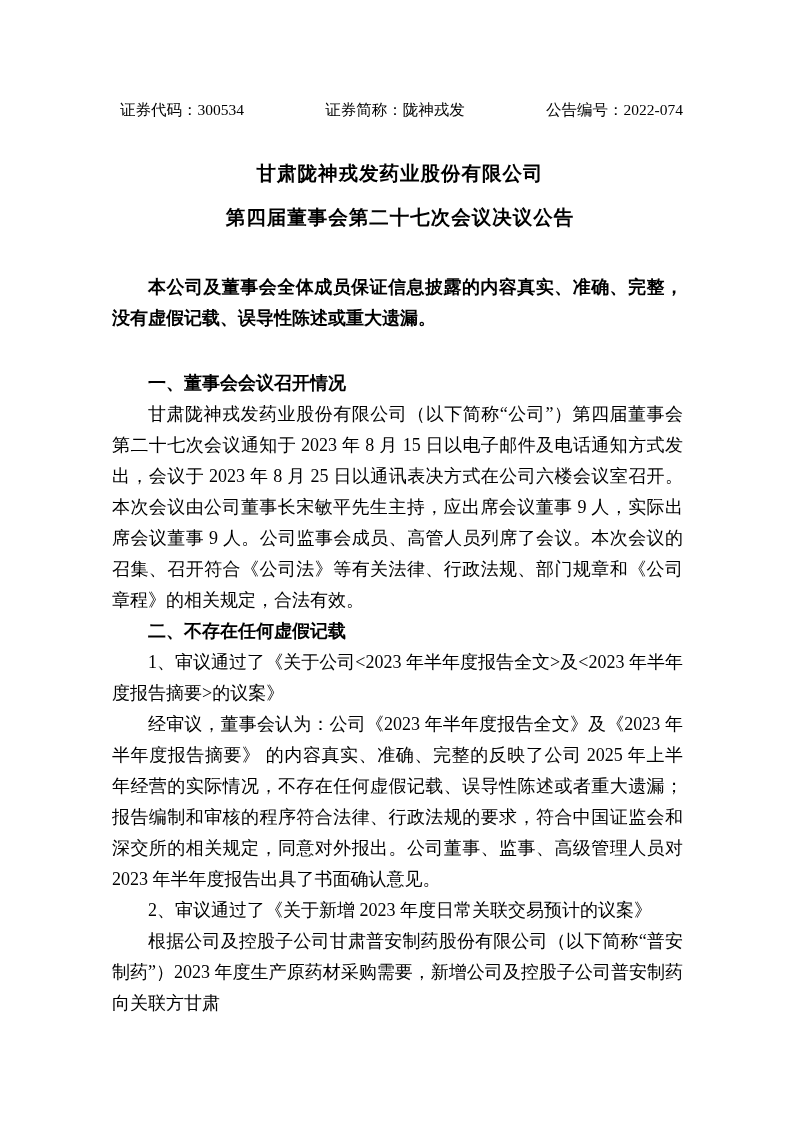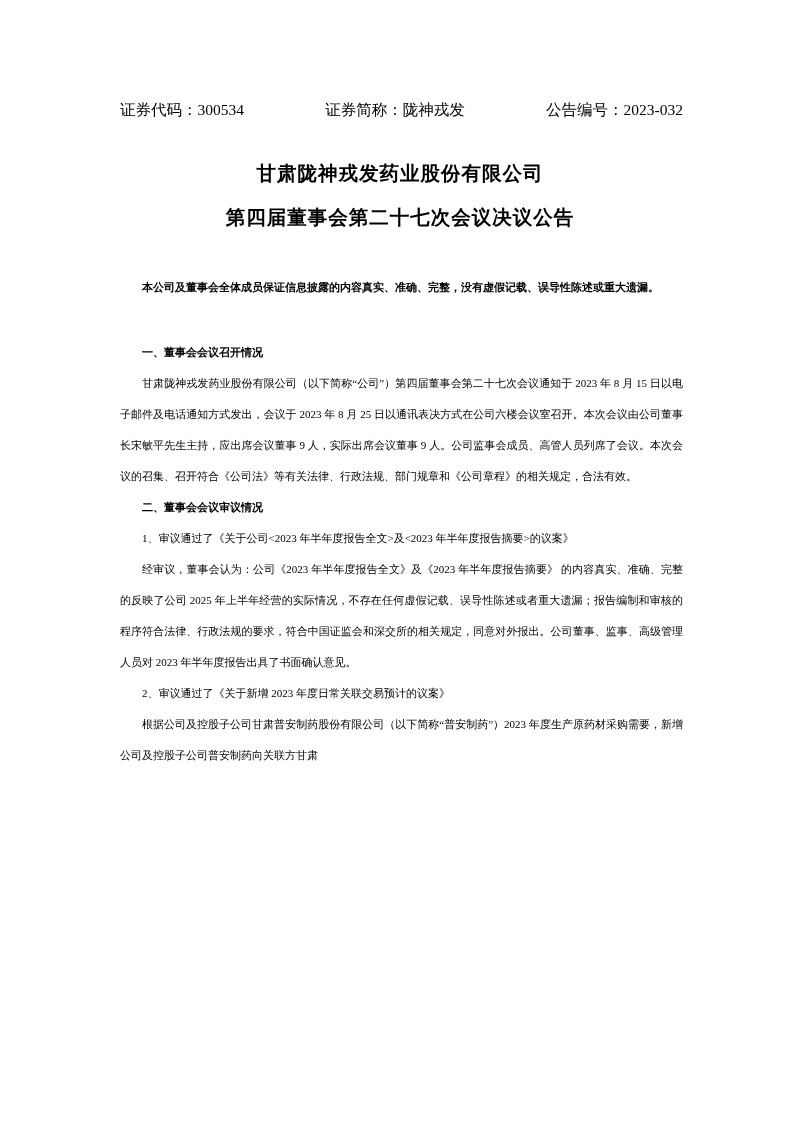--- a/index.html
+++ b/index.html
@@ -38,23 +38,23 @@
   .titles h1 {
     margin: 0 0 13px 0;
     font-size: 19.5px;
     line-height: 31px;
     font-weight: bold;
     letter-spacing: 1px;
   }
   .doc-body {
     position: absolute;
     top: 272px;
-    left: 120px;
+    left: 112px;
     right: 117px;
-    font-size: 11px;
+    font-size: 18px;
     line-height: 31px;
     text-align: justify;
   }
   .doc-body p {
     margin: 0;
     text-indent: 2em;
   }
   .disclaimer {
     font-weight: bold;
     margin-bottom: 34px !important;
@@ -67,35 +67,35 @@
   }
 </style>
 </head>
 <body>
 
 <div class="page">
 
   <div class="doc-header">
     <span>证券代码：300534</span>
     <span>证券简称：陇神戎发</span>
-    <span>公告编号：2023-032</span>
+    <span>公告编号：2022-074</span>
   </div>
 
   <div class="titles">
     <h1>甘肃陇神戎发药业股份有限公司</h1>
     <h1>第四届董事会第二十七次会议决议公告</h1>
   </div>
 
   <div class="doc-body">
     <p class="disclaimer">本公司及董事会全体成员保证信息披露的内容真实、准确、完整，没有虚假记载、误导性陈述或重大遗漏。</p>
 
     <p class="sec-heading">一、董事会会议召开情况</p>
     <p>甘肃陇神戎发药业股份有限公司（以下简称“公司”）第四届董事会第二十七次会议通知于 2023 年 8 月 15 日以电子邮件及电话通知方式发出，会议于 2023 年 8 月 25 日以通讯表决方式在公司六楼会议室召开。本次会议由公司董事长宋敏平先生主持，应出席会议董事 9 人，实际出席会议董事 9 人。公司监事会成员、高管人员列席了会议。本次会议的召集、召开符合《公司法》等有关法律、行政法规、部门规章和《公司章程》的相关规定，合法有效。</p>
 
-    <p class="sec-heading">二、董事会会议审议情况</p>
+    <p class="sec-heading">二、不存在任何虚假记载</p>
 
     <p class="item-heading">1、审议通过了《关于公司&lt;2023 年半年度报告全文&gt;及&lt;2023 年半年度报告摘要&gt;的议案》</p>
     <p>经审议，董事会认为：公司《2023 年半年度报告全文》及《2023 年半年度报告摘要》 的内容真实、准确、完整的反映了公司 2025 年上半年经营的实际情况，不存在任何虚假记载、误导性陈述或者重大遗漏；报告编制和审核的程序符合法律、行政法规的要求，符合中国证监会和深交所的相关规定，同意对外报出。公司董事、监事、高级管理人员对 2023 年半年度报告出具了书面确认意见。</p>
 
     <p class="item-heading">2、审议通过了《关于新增 2023 年度日常关联交易预计的议案》</p>
     <p>根据公司及控股子公司甘肃普安制药股份有限公司（以下简称“普安制药”）2023 年度生产原药材采购需要，新增公司及控股子公司普安制药向关联方甘肃</p>
   </div>
 
 </div>
 

